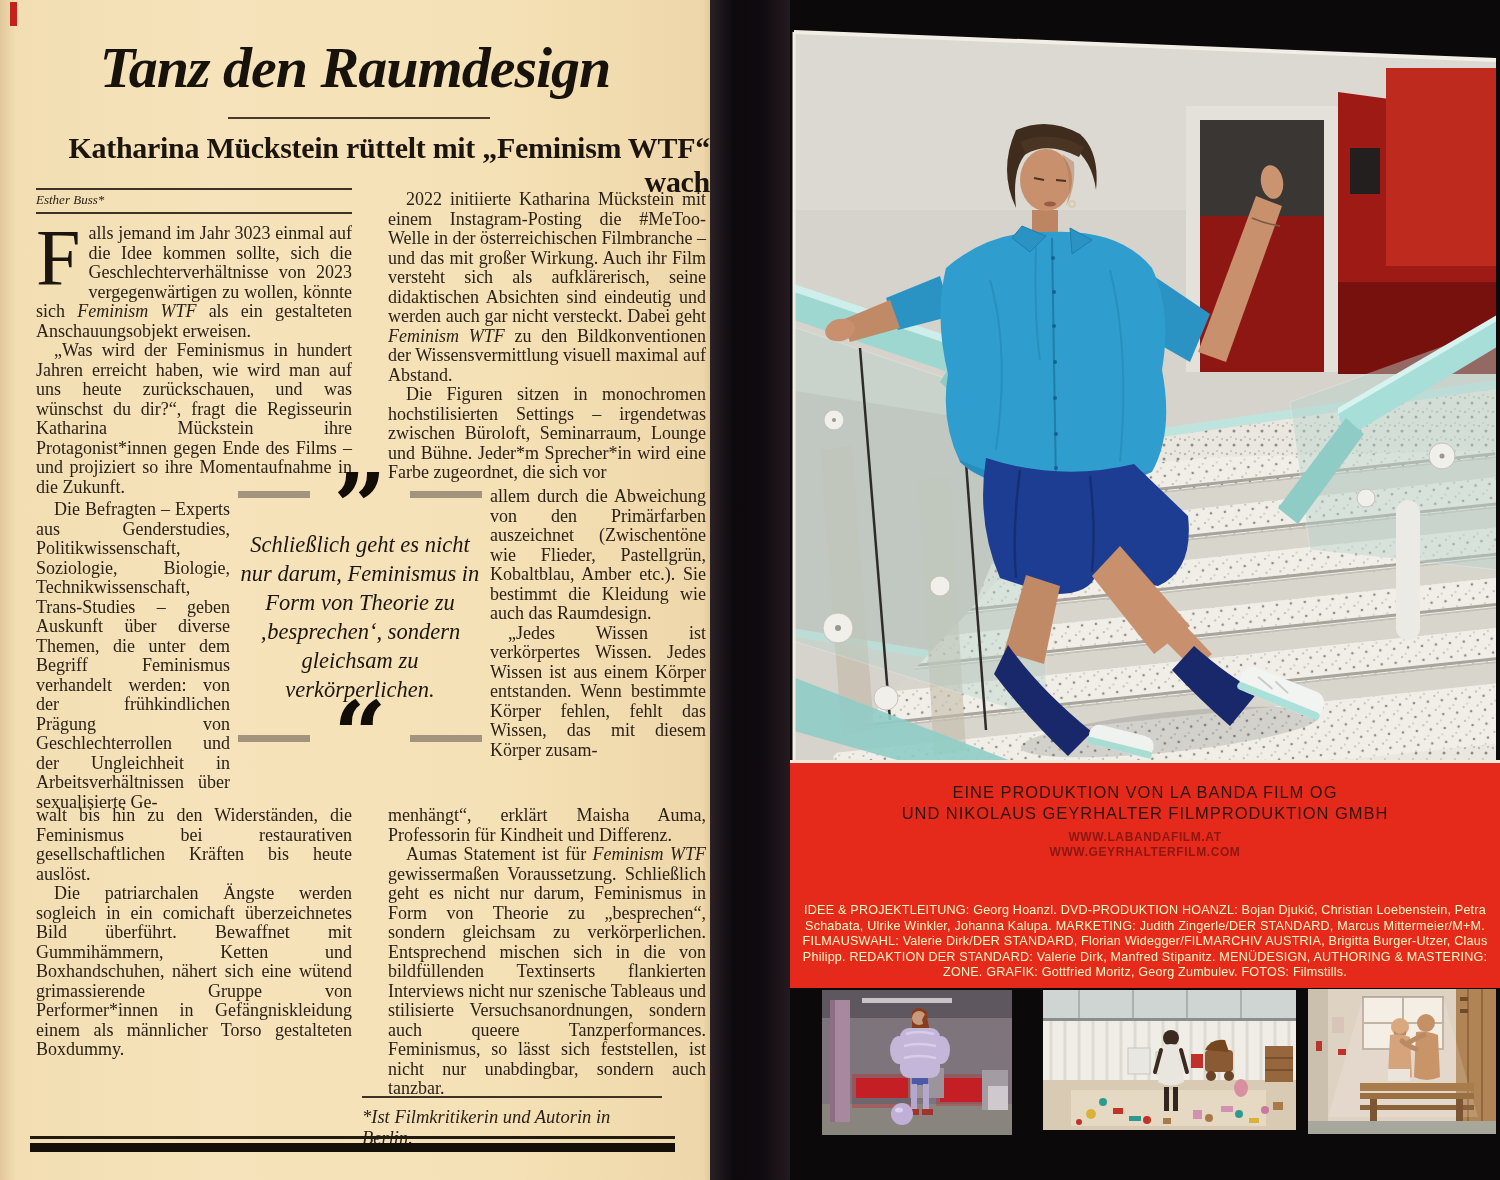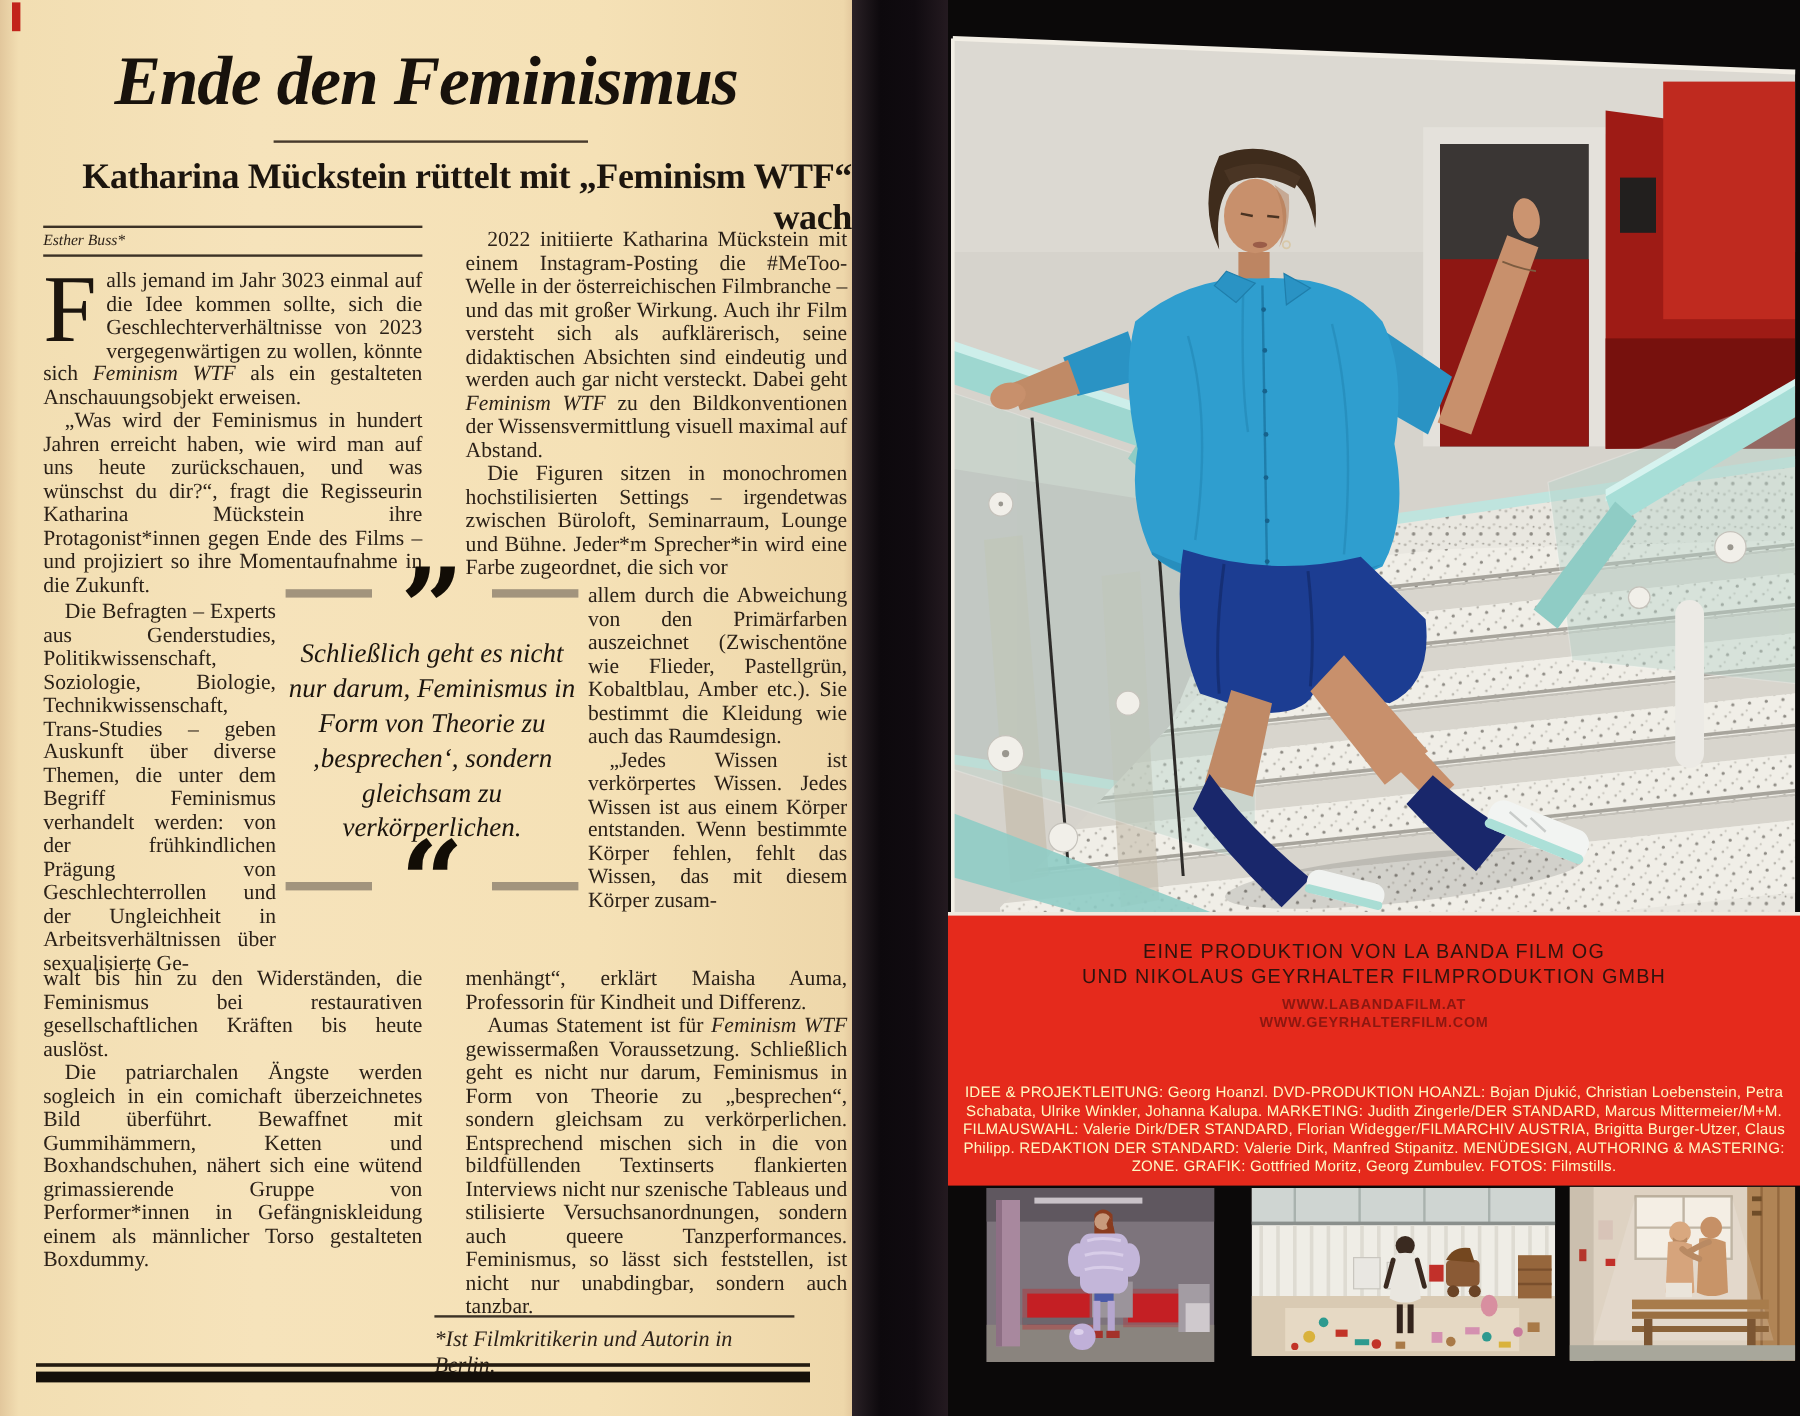--- a/index.html
+++ b/index.html
@@ -63,21 +63,21 @@
   .still2{left:253px;top:990px;}
   .still3{left:518px;top:989px;}
 </style>
 </head>
 <body>
 
 <div id="stage">
 
   <div class="left-page">
     <div class="corner-tick"></div>
-    <h1 class="a-title">Ende den Feminismus</h1>
+    <h1 class="a-title">Tanz den Raumdesign</h1>
     <div class="title-rule"></div>
     <h2 class="a-subtitle">Katharina Mückstein rüttelt mit „Feminism WTF“ wach</h2>
     <div class="byline">Esther Buss*</div>
 
     <div class="colblock colL-a">
         <p class="para" lang="de"><span class="dropcap">F</span><span>alls jemand im Jahr 3023 einmal auf die Idee kommen sollte, sich die Geschlechterverhältnisse von 2023 vergegenwärtigen zu wollen, könnte sich </span><span class="em">Feminism WTF</span><span> als ein gestalteten Anschauungsobjekt erweisen.</span></p>
         <p class="para ind" lang="de"><span>„Was wird der Feminismus in hundert Jahren erreicht haben, wie wird man auf uns heute zurückschauen, und was wünschst du dir?“, fragt die Regisseurin Katharina Mückstein ihre Protagonist*innen gegen Ende des Films – und projiziert so ihre Momentaufnahme in die Zukunft.</span></p>
       </div>
     <div class="colblock colL-b">
         <p class="para ind" lang="de"><span>Die Befragten – Experts aus Genderstudies, Politikwissenschaft, Soziologie, Biologie, Technikwissenschaft, Trans-Studies – geben Auskunft über diverse Themen, die unter dem Begriff Feminismus verhandelt werden: von der frühkindlichen Prägung von Geschlechterrollen und der Ungleichheit in Arbeitsverhältnissen über sexualisierte Ge-</span></p>

